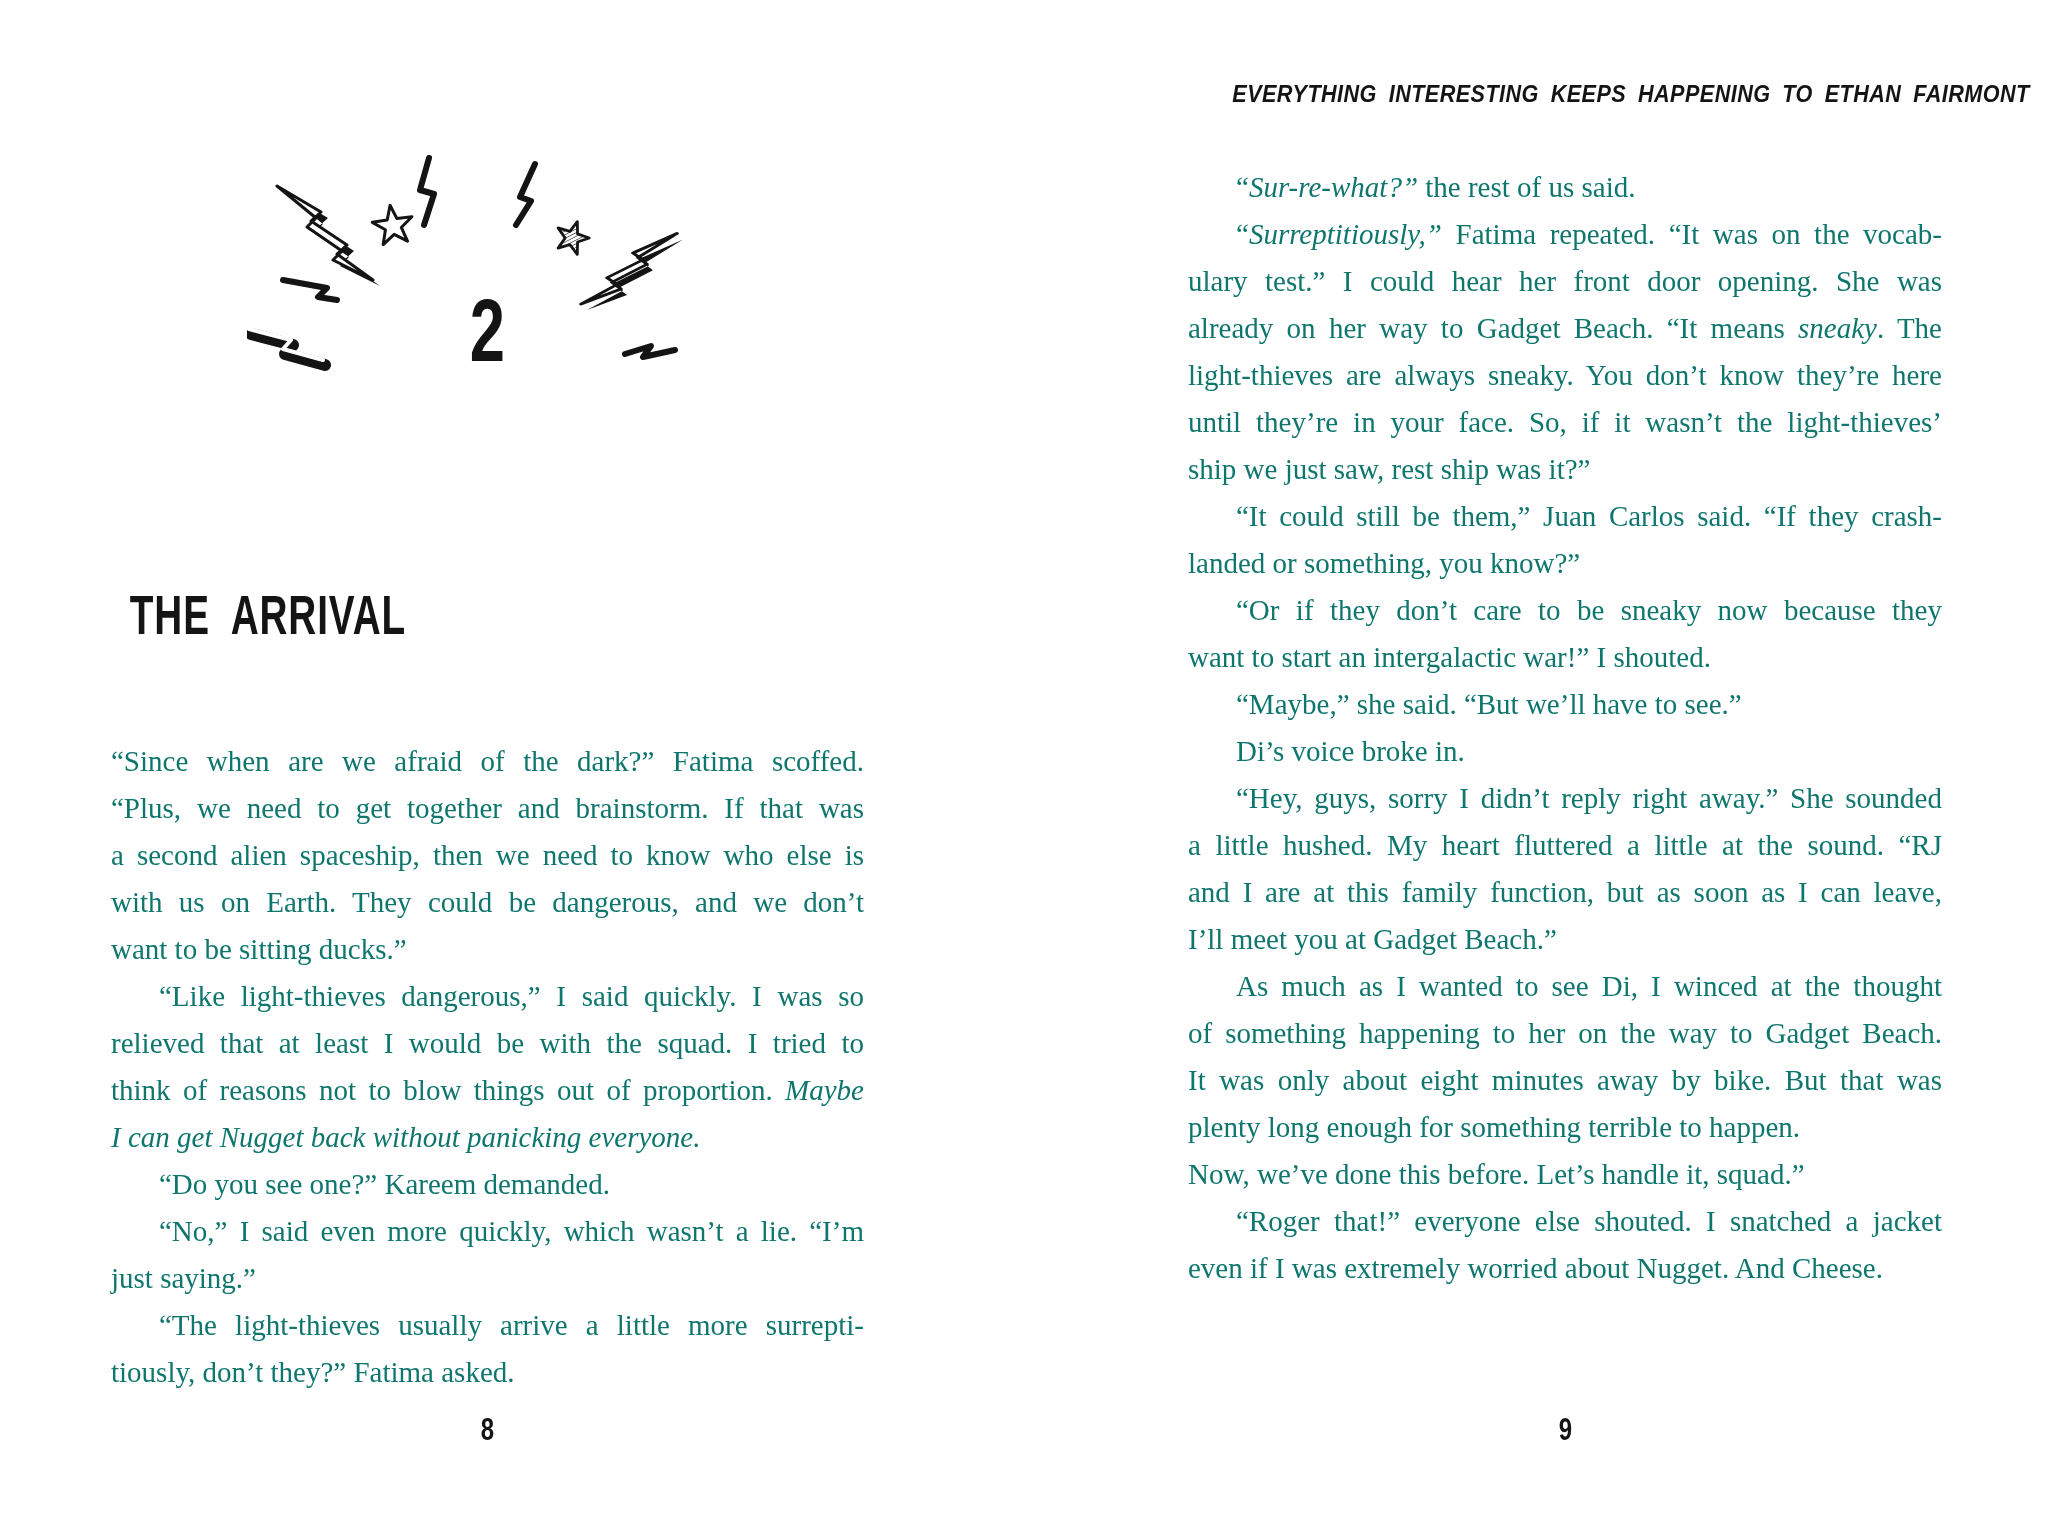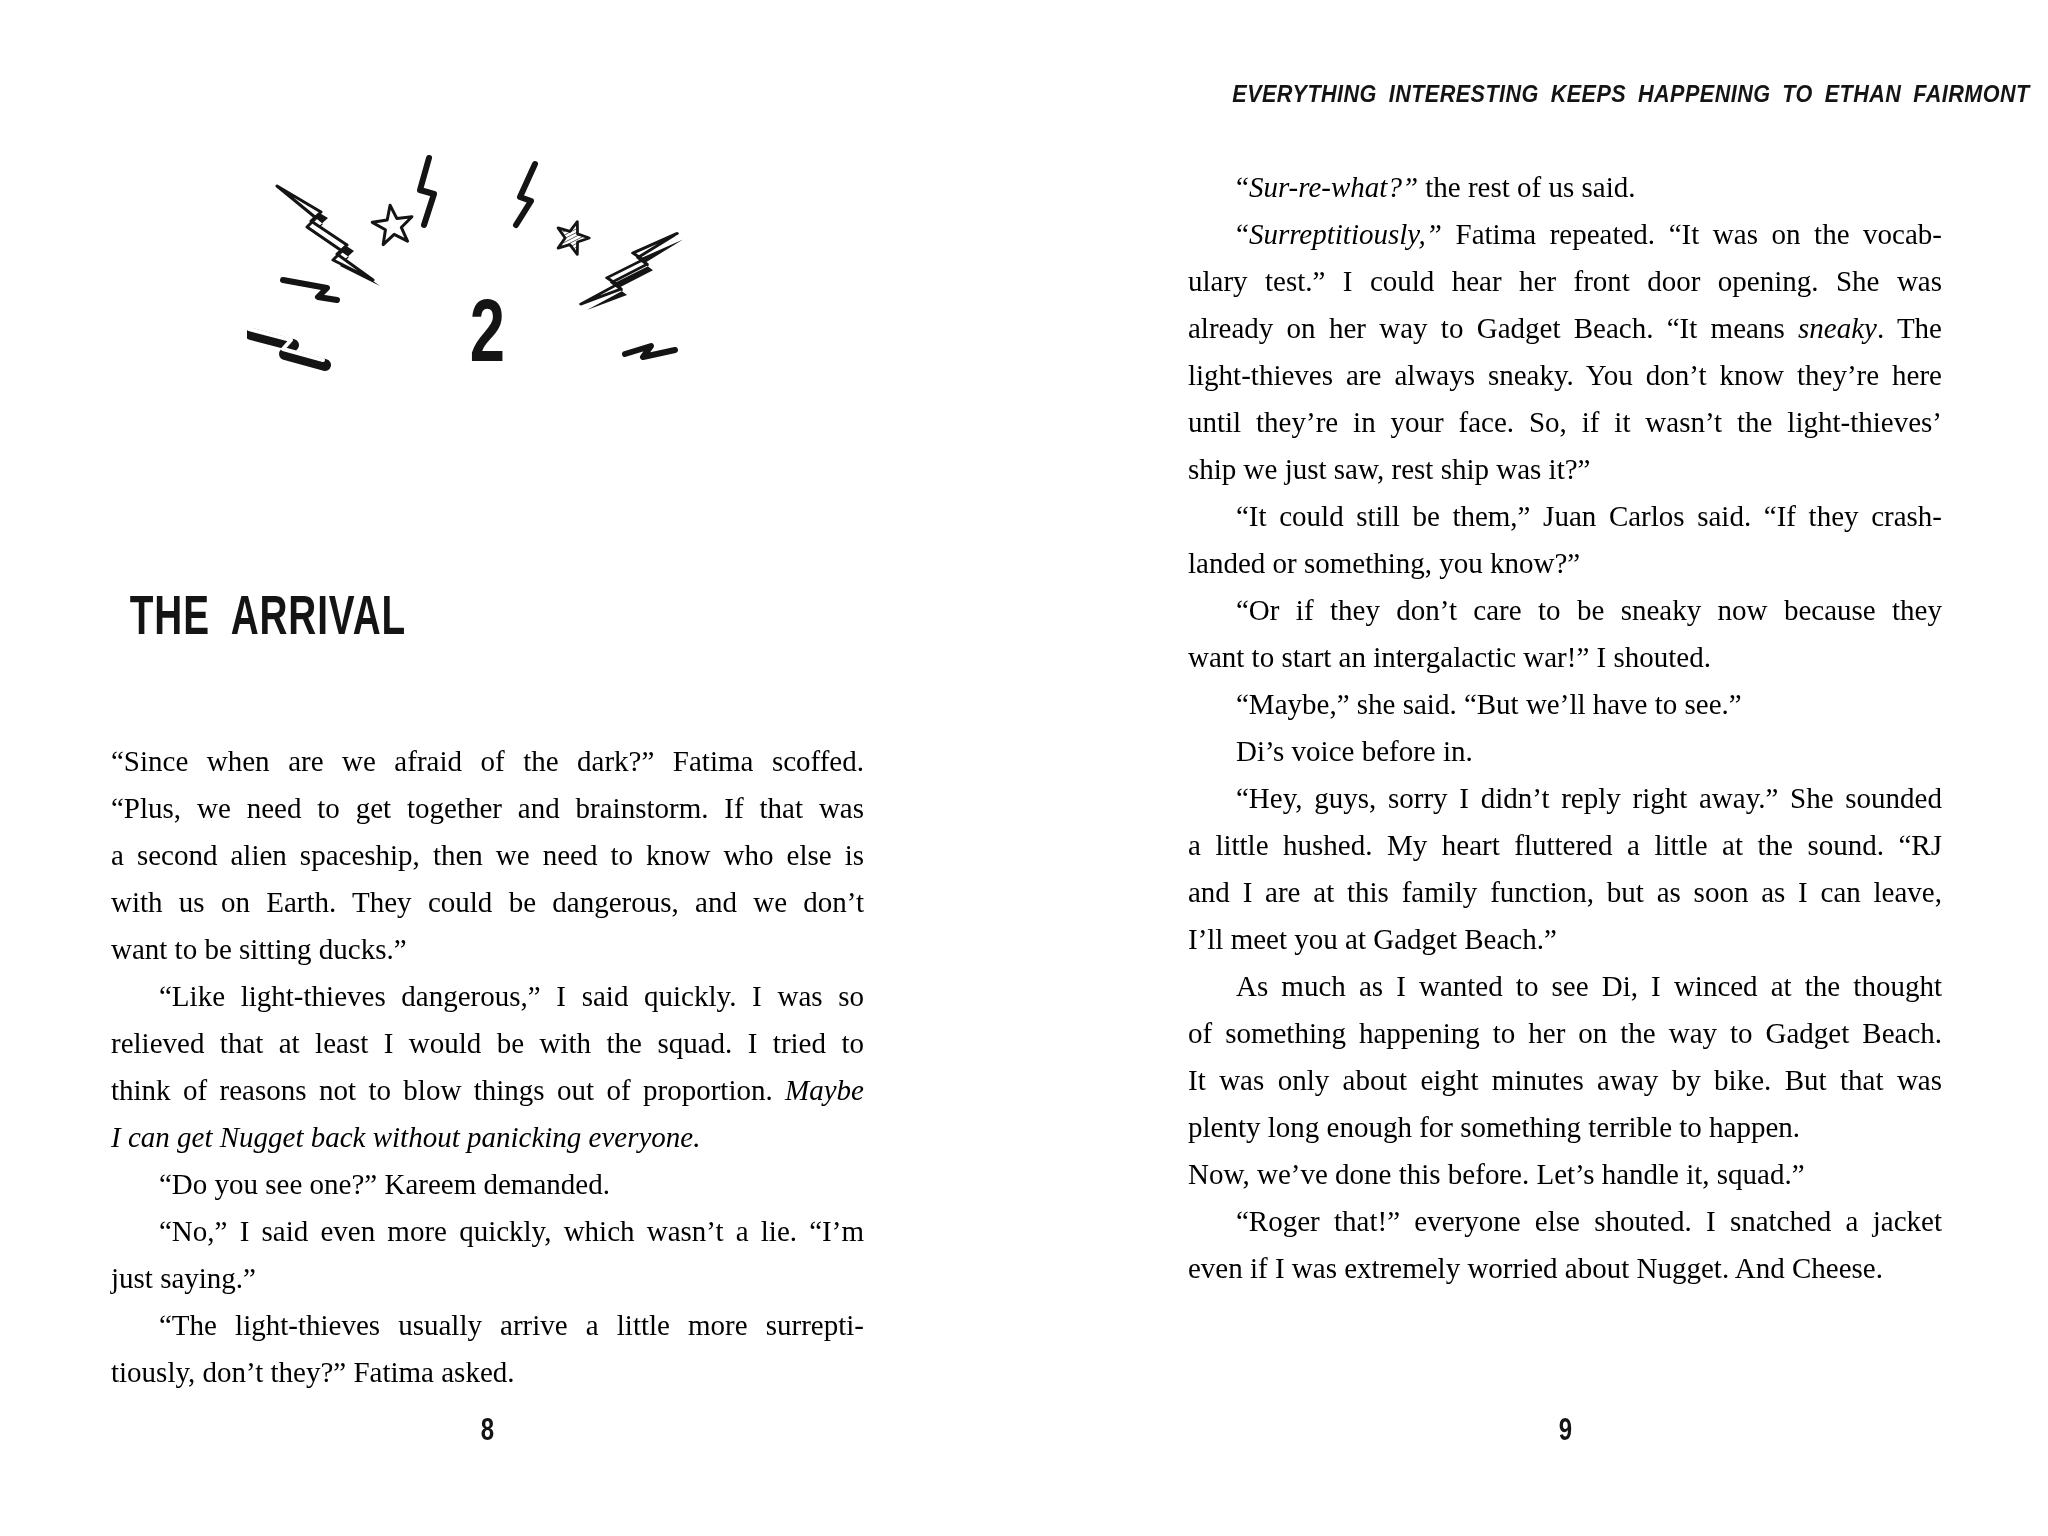--- a/index.html
+++ b/index.html
@@ -82,21 +82,21 @@
     transform: scaleX(0.9);
     transform-origin: center top;
     white-space: nowrap;
     color: #141414;
   }
   
   .body-col {
     position: absolute;
     font-size: 29px;
     line-height: 47px;
-    color: #000000;
+    color: #0f766e;
   }
   #left-body  { left: 111px;  top: 738px; width: 753px; height: 660px; }
   #right-body { left: 1188px; top: 164px; width: 754px; height: 1224px; }
   .line {
     height: 47px;
     text-align: justify;
     text-align-last: justify;
     text-justify: inter-word;
     white-space: normal;
     overflow: visible;
@@ -204,21 +204,21 @@
       <div class="line"><span class="rm">ulary test.” I could hear her front door opening. She was</span></div>
       <div class="line"><span class="rm">already on her way to Gadget Beach. “It means </span><span class="it">sneaky</span><span class="rm">. The</span></div>
       <div class="line"><span class="rm">light-thieves are always sneaky. You don’t know they’re here</span></div>
       <div class="line"><span class="rm">until they’re in your face. So, if it wasn’t the light-thieves’</span></div>
       <div class="line last"><span class="rm">ship we just saw, rest ship was it?”</span></div>
       <div class="line indent"><span class="rm">“It could still be them,” Juan Carlos said. “If they crash-</span></div>
       <div class="line last"><span class="rm">landed or something, you know?”</span></div>
       <div class="line indent"><span class="rm">“Or if they don’t care to be sneaky now because they</span></div>
       <div class="line last"><span class="rm">want to start an intergalactic war!” I shouted.</span></div>
       <div class="line indent last"><span class="rm">“Maybe,” she said. “But we’ll have to see.”</span></div>
-      <div class="line indent last"><span class="rm">Di’s voice before in.</span></div>
+      <div class="line indent last"><span class="rm">Di’s voice broke in.</span></div>
       <div class="line indent"><span class="rm">“Hey, guys, sorry I didn’t reply right away.” She sounded</span></div>
       <div class="line"><span class="rm">a little hushed. My heart fluttered a little at the sound. “RJ</span></div>
       <div class="line"><span class="rm">and I are at this family function, but as soon as I can leave,</span></div>
       <div class="line last"><span class="rm">I’ll meet you at Gadget Beach.”</span></div>
       <div class="line indent"><span class="rm">As much as I wanted to see Di, I winced at the thought</span></div>
       <div class="line"><span class="rm">of something happening to her on the way to Gadget Beach.</span></div>
       <div class="line"><span class="rm">It was only about eight minutes away by bike. But that was</span></div>
       <div class="line last"><span class="rm">plenty long enough for something terrible to happen.</span></div>
       <div class="line last"><span class="rm">Now, we’ve done this before. Let’s handle it, squad.”</span></div>
       <div class="line indent"><span class="rm">“Roger that!” everyone else shouted. I snatched a jacket</span></div>

